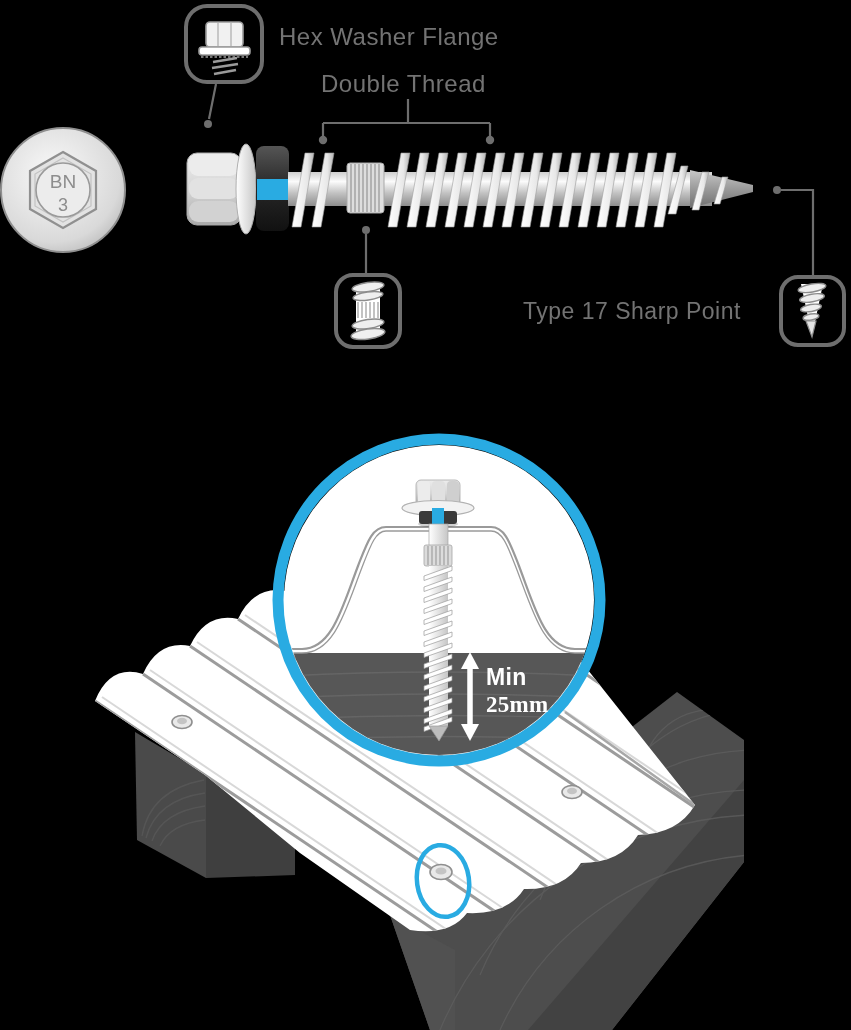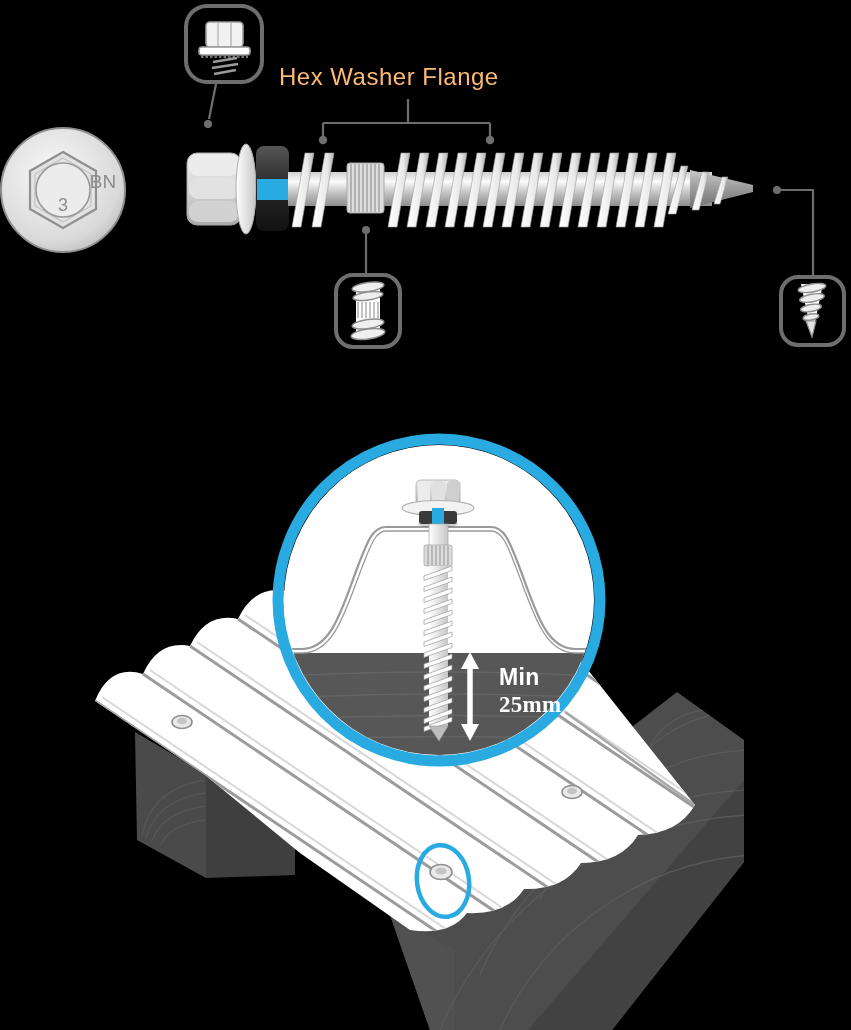--- a/index.html
+++ b/index.html
@@ -1,23 +1,23 @@
 <!DOCTYPE html>
 <html><head>
 <meta charset="utf-8">
 <style>
   html,body{margin:0;padding:0;background:#000;}
   #stage{position:relative;width:851px;height:1030px;background:#000;overflow:hidden;
          font-family:"Liberation Sans", sans-serif;}
   #stage svg{position:absolute;left:0;top:0;}
-  .lbl{position:absolute;color:#fdba74;letter-spacing:0.5px;white-space:nowrap;line-height:1;margin-top:40px;}
+  .lbl{position:absolute;color:#737373;letter-spacing:0.5px;white-space:nowrap;line-height:1;}
   .lbl-lg{font-size:24px;}
   .lbl-md{font-size:23px;}
   .stamp{position:absolute;left:0;width:126px;text-align:center;color:#8d8d8d;line-height:1;}
-  .embed{position:absolute;color:#fff;font-weight:bold;font-size:23px;line-height:1;letter-spacing:0.3px;margin-left:13px;}
+  .embed{position:absolute;color:#fff;font-weight:bold;font-size:23px;line-height:1;letter-spacing:0.3px;}
 </style>
 </head>
 <body>
 
 <div id="stage">
 
 <svg width="851" height="1030" viewBox="0 0 851 1030">
   <defs>
     <linearGradient id="gradCore" x1="0" y1="0" x2="0" y2="1">
       <stop offset="0" stop-color="#cfcfcf"></stop>
@@ -303,21 +303,23 @@
           <line x1="470" y1="666" x2="470" y2="727" stroke="#ffffff" stroke-width="5.5"></line>
           <polygon points="470,652 461,669 479,669"></polygon>
           <polygon points="470,741 461,724 479,724"></polygon>
         </g>
       </g>
       <circle cx="439" cy="600" r="161" fill="none" stroke="#29ABE2" stroke-width="11"></circle>
     </g>
   </g>
 </svg>
 
-<div class="stamp" style="top:172px;font-size:19px;padding-left:40px;">BN</div>
+<div class="stamp" style="top:172px;font-size:19px;">BN</div>
 <div class="stamp" style="top:196px;font-size:18px;">3</div>
 
 <div class="lbl lbl-lg" style="left:279px;top:25px;">Hex Washer Flange</div>
+<div class="lbl lbl-lg" style="left:321px;top:72px;">Double Thread</div>
+<div class="lbl lbl-md" style="left:523px;top:300px;">Type 17 Sharp Point</div>
 
 <div class="embed" style="left:486px;top:666px;">Min</div>
 <div class="embed" style="left:486px;top:693px;font-family:Liberation Serif, serif;">25mm</div>
 
 </div>
 
 </body></html>

